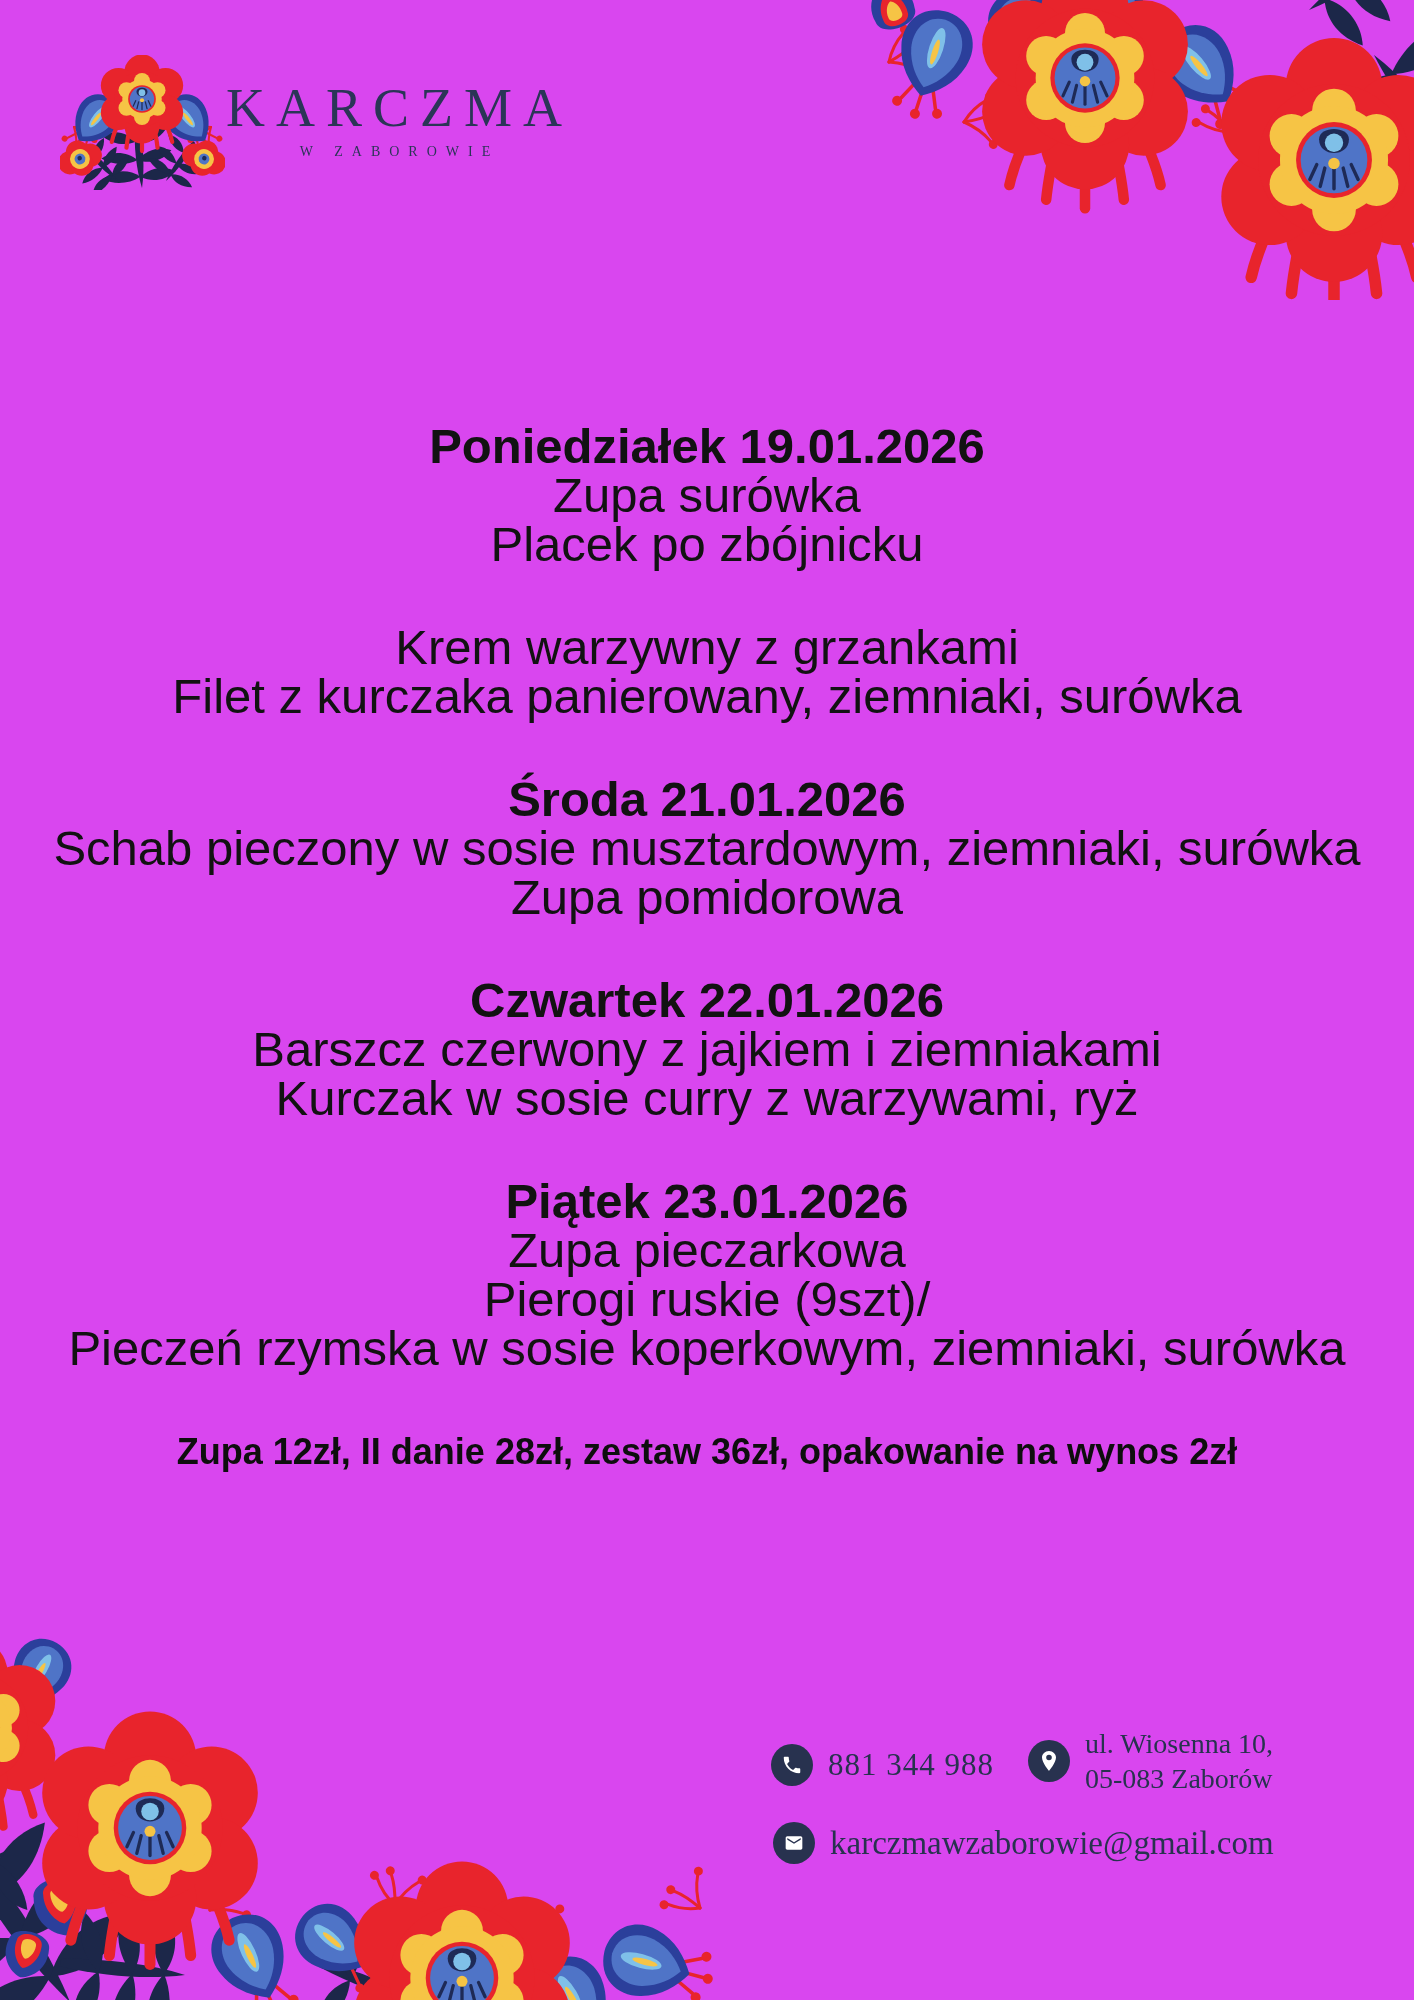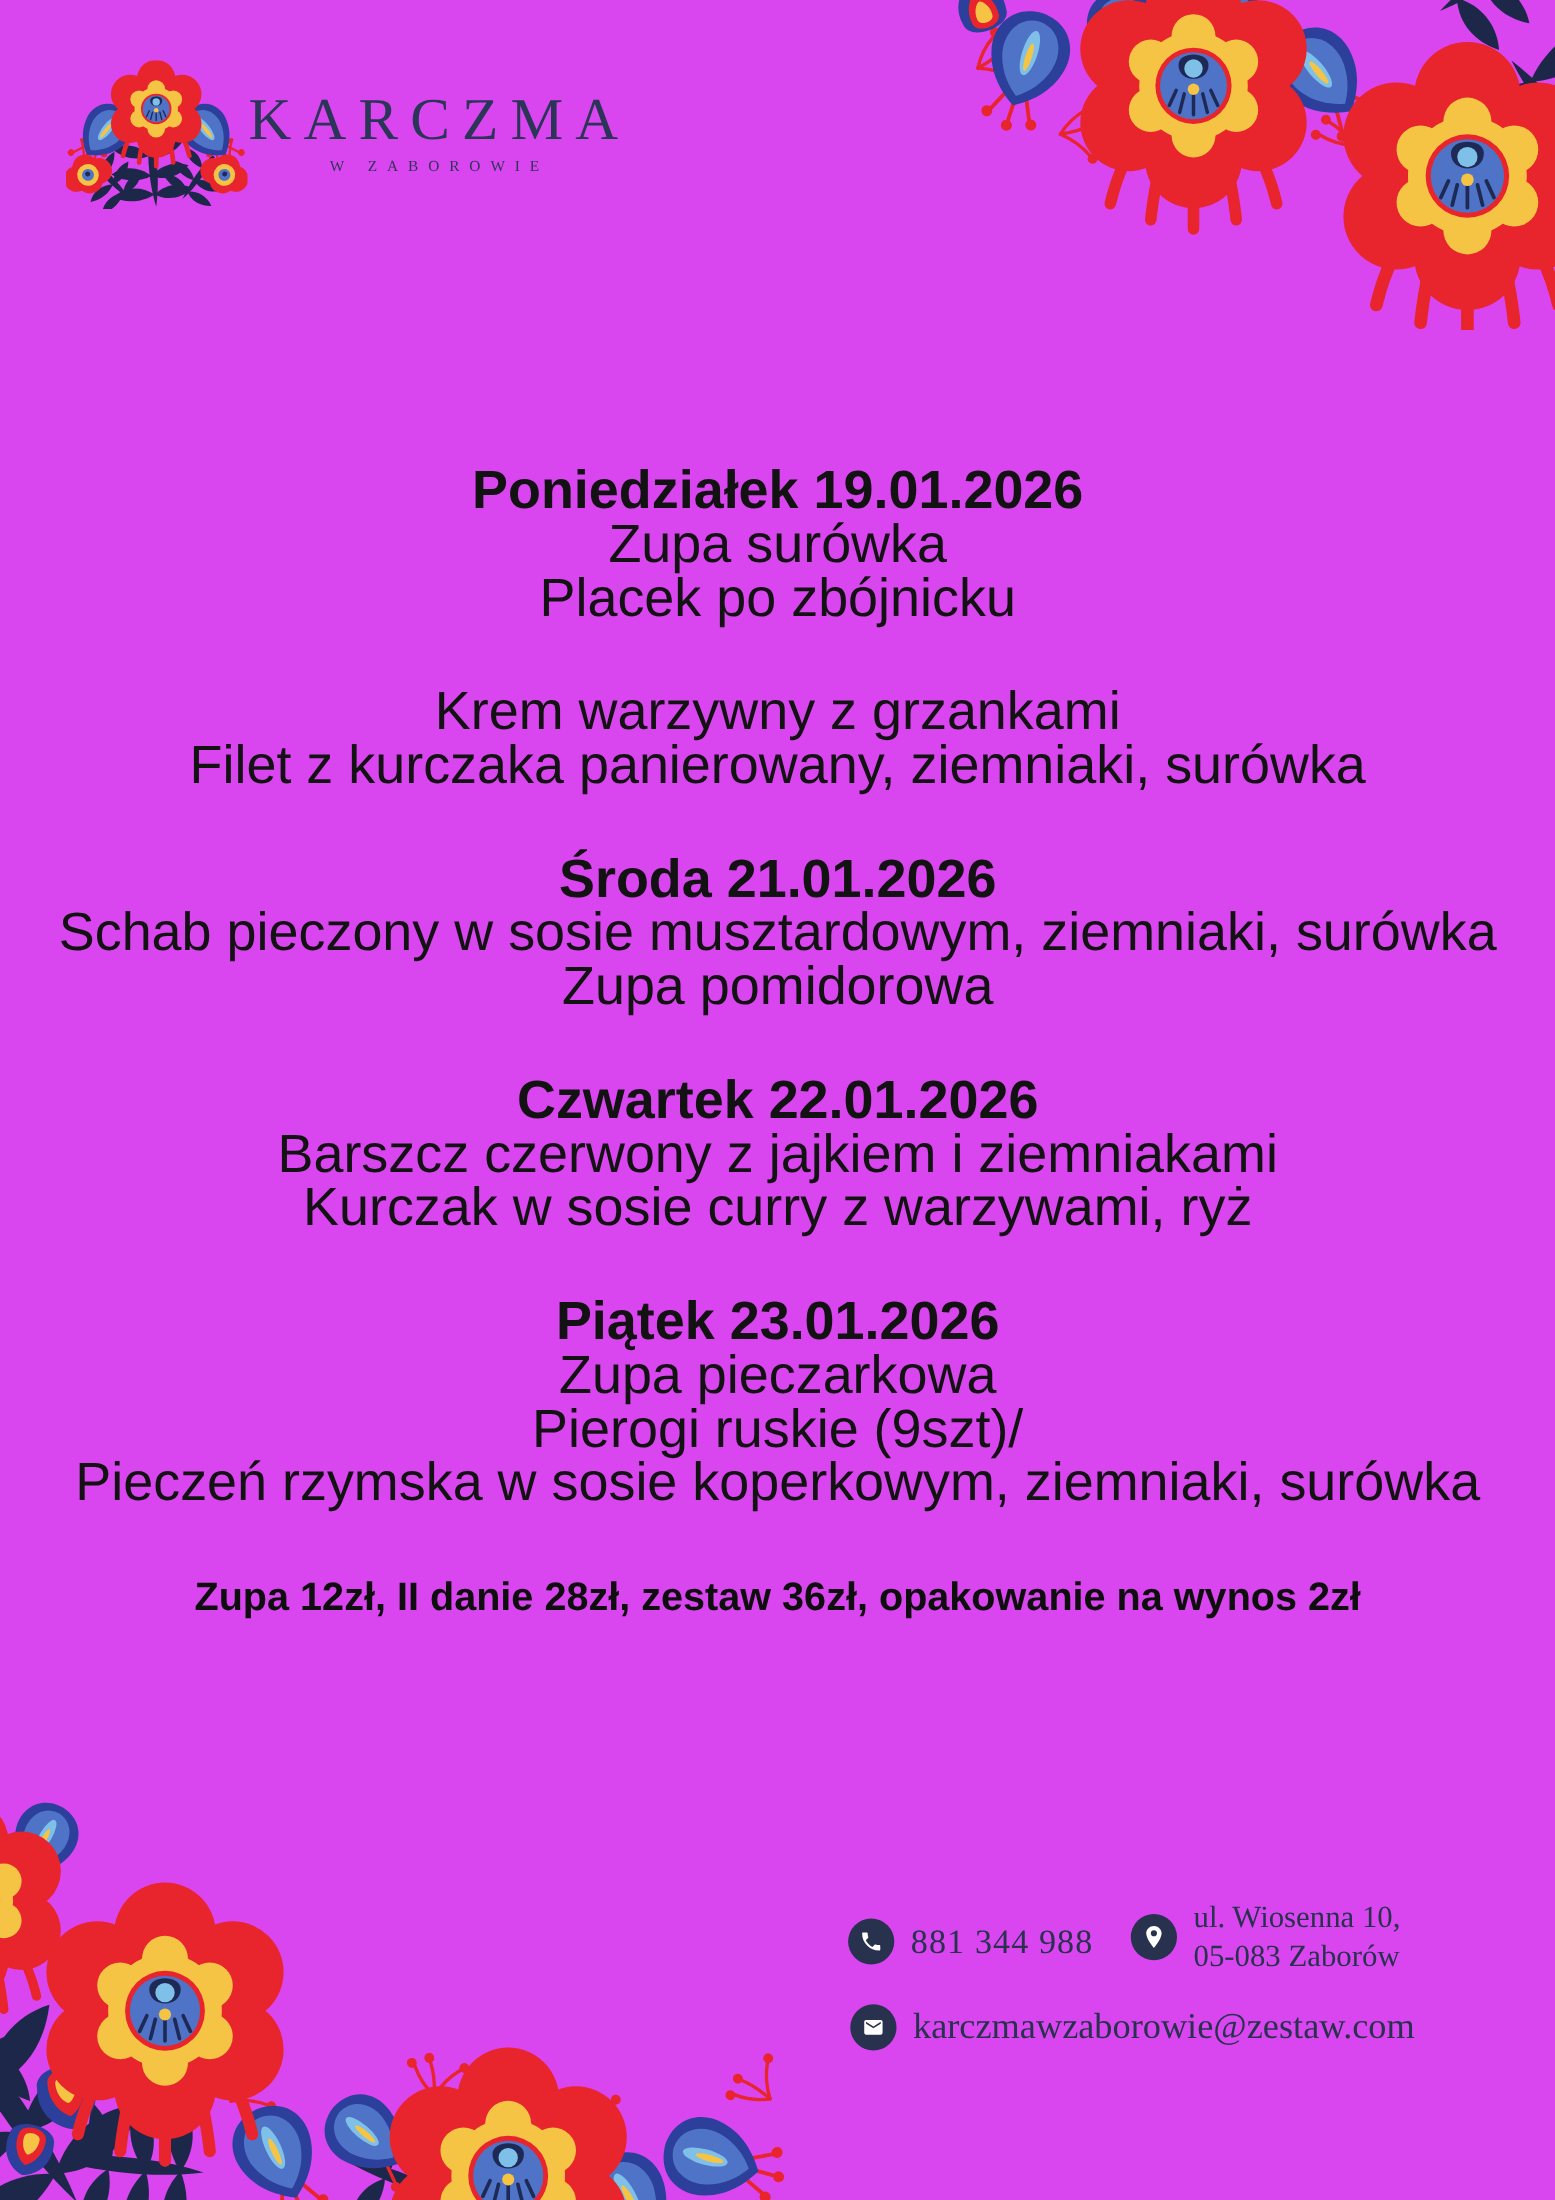--- a/index.html
+++ b/index.html
@@ -237,21 +237,21 @@
       <span style="display:block">05-083 Zaborów</span>
     </span>
   </div>
 
   <div class="contact-row contact-email">
     <span class="icon-circle">
       <svg width="20" height="20" viewBox="0 0 24 24">
         <path d="M20 4H4c-1.1 0-2 .9-2 2v12c0 1.1.9 2 2 2h16c1.1 0 2-.9 2-2V6c0-1.1-.9-2-2-2zm0 4l-8 5-8-5V6l8 5 8-5v2z" fill="#ffffff"></path>
       </svg>
     </span>
-    <span class="email-text">karczmawzaborowie@zestaw.com</span>
+    <span class="email-text">karczmawzaborowie@gmail.com</span>
   </div>
 
   <svg class="deco deco-bl" width="730" height="390" viewBox="0 0 730 390">
     <use href="#f-frond" transform="translate(70,392) rotate(150) scale(2)"></use>
     <use href="#f-frond" transform="translate(185,365) rotate(100) scale(1.3)"></use>
     <use href="#f-frond" transform="translate(8,240) rotate(60) scale(1.1)"></use>
     <use href="#f-frond" transform="translate(420,392) rotate(115) scale(1.1)"></use>
     <use href="#f-dots" transform="translate(210,300) rotate(20)"></use>
     <use href="#f-dots" transform="translate(395,295) rotate(-30)"></use>
     <use href="#f-dots" transform="translate(700,298) rotate(-80)"></use>

